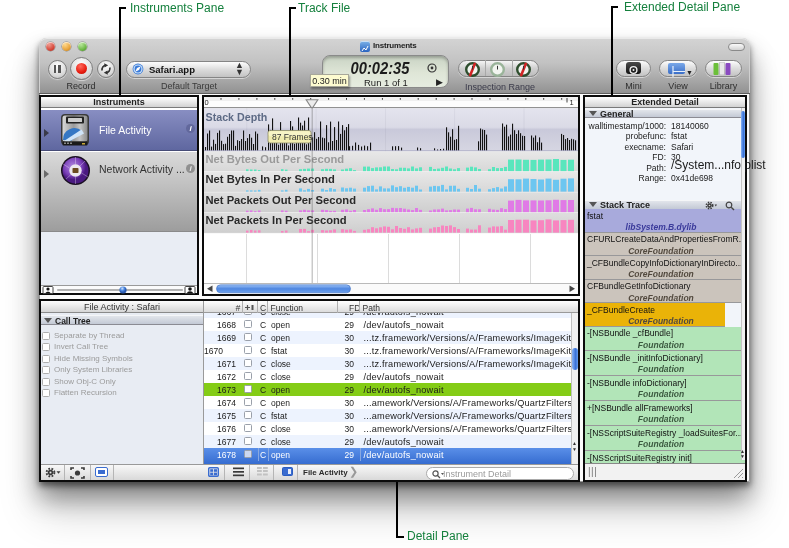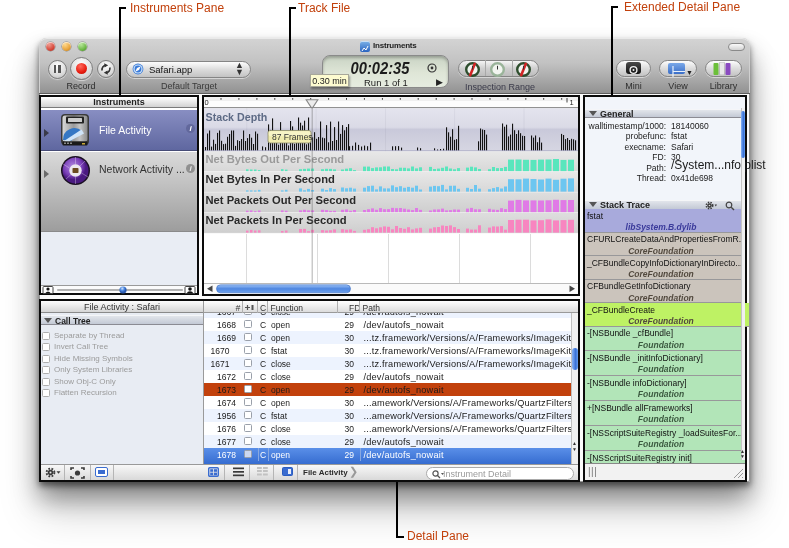--- a/index.html
+++ b/index.html
@@ -1,18 +1,18 @@
 <!DOCTYPE html>
 <html><head><meta charset="utf-8"><title>Instruments</title>
 <style>
 *{margin:0;padding:0;box-sizing:border-box}
 html,body{width:789px;height:548px;background:#fff;font-family:"Liberation Sans",sans-serif;overflow:hidden}
 #page{position:relative;width:789px;height:548px;background:#fff}
 .abs{position:absolute}
-.callout{position:absolute;font-size:12px;color:#c2410c;white-space:nowrap;z-index:60}
+.callout{position:absolute;font-size:12px;color:#15803d;white-space:nowrap;z-index:60}
 .cline{position:absolute;background:#000;z-index:55}
 #win{position:absolute;left:39px;top:38px;width:711px;height:444px;border-radius:8px 8px 2px 2px;background:#fbfbfb;
  box-shadow:0 4px 6px rgba(0,0,0,.5), 0 16px 24px rgba(0,0,0,.38), 0 30px 42px rgba(0,0,0,.18);outline:1px solid rgba(70,70,70,.55);outline-offset:-1px;}
 #toolbar{position:absolute;left:0;top:0;width:711px;height:56px;border-radius:8px 8px 0 0;
  background:linear-gradient(#d4d4d4,#c2c2c2 45%,#adadad 70%,#929292);border-bottom:1px solid #5e5e5e;
  box-shadow:inset 0 1px 0 #e9e9e9, inset 1px 0 0 #d0d0d0, inset -1px 0 0 #d0d0d0;}
 .tl{position:absolute;top:3.5px;width:9px;height:9px;border-radius:50%;box-shadow:inset 0 1px 1px rgba(255,255,255,.7), 0 0 0 0.5px rgba(0,0,0,.35)}
 .toollabel{position:absolute;font-size:9px;color:#2e2e2e;text-align:center;white-space:nowrap}
 .rbtn{position:absolute;border-radius:50%;background:radial-gradient(circle at 50% 30%,#ffffff,#d8d8d8 65%,#b5b5b5);border:1px solid #7d7d7d;box-shadow:0 1px 1px rgba(255,255,255,.5)}
 .capsule{position:absolute;border-radius:999px;background:linear-gradient(#fdfdfd,#dcdcdc 50%,#c3c3c3);border:1px solid #858585;box-shadow:0 1px 0 rgba(255,255,255,.5)}
@@ -62,21 +62,21 @@
           <polygon points="8.8,12.8 4.8,10.8 8.4,8.4" fill="#333"></polygon>
         </svg>
         <div class="toollabel" style="left:22px;top:43px;width:40px">Record</div>
         <div class="capsule" style="left:87px;top:22.5px;width:125px;height:17px"></div>
         <svg class="abs" style="left:93px;top:25px" width="12" height="12" viewBox="0 0 12 12">
           <circle cx="6" cy="6" r="5.4" fill="#3a7ad8"></circle>
           <circle cx="6" cy="6" r="4.6" fill="#cfe4f8"></circle>
           <circle cx="6" cy="6" r="3.4" fill="#3a7ad8"></circle>
           <polygon points="3.2,8.8 7,7 8.8,3.2 5,5" fill="#fff"></polygon>
         </svg>
-        <div class="abs" style="left:110px;top:26px;font-size:9.5px;font-weight:normal;color:#111">Safari.app</div>
+        <div class="abs" style="left:110px;top:26px;font-size:9.5px;font-weight:bold;color:#111">Safari.app</div>
         <div class="abs" style="left:196px;top:24px;font-size:9px;color:#333;line-height:7px">▲<br>▼</div>
         <div class="toollabel" style="left:100px;top:43px;width:100px;color:#3a3a3a">Default Target</div>
         <div class="abs" style="left:283px;top:17px;width:127px;height:33px;border-radius:8px;background:linear-gradient(#c9d3c4,#dfe6d7 55%,#e6ece0);border:1px solid #8a8a8a;box-shadow:inset 0 2px 3px rgba(0,0,0,.25)"></div>
         <div class="abs" style="left:293px;top:21.5px;width:96px;text-align:center;font-size:16px;font-weight:bold;font-style:italic;color:#1c1c1c;transform:scaleX(.92);transform-origin:center">00:02:35</div>
         <svg class="abs" style="left:388px;top:25px" width="10" height="10">
           <circle cx="5" cy="5" r="4" fill="none" stroke="#333" stroke-width="1.2"></circle>
           <circle cx="5" cy="5" r="1.4" fill="#333"></circle>
         </svg>
         <div class="abs" style="left:325px;top:39px;font-size:9.5px;color:#222">Run 1 of 1</div>
         <div class="abs" style="left:397px;top:39px;font-size:9px;color:#222">▶</div>
@@ -639,32 +639,33 @@
         <rect x="12.5" y="187.8" width="134" height="8" rx="4" fill="url(#thumbH)" stroke="#3a6cc0" stroke-width="0.6"></rect>
         <polygon points="3,191.8 8.5,188.6 8.5,195" fill="#444"></polygon>
         <polygon points="371,191.8 365.5,188.6 365.5,195" fill="#444"></polygon>
         <text x="1.5" y="23.5" font-size="10.7px" font-weight="bold" fill="#5d6a85">Stack Depth</text>
         <rect x="64" y="33.5" width="43" height="12.5" rx="2" fill="#f0ecae" stroke="#8a8a6a" stroke-width="0.8"></rect>
         <rect x="64.8" y="34.3" width="41.4" height="5" rx="1.5" fill="#f7f4c6"></rect>
         <text x="68" y="42.5" font-size="8.5" fill="#333">87 Frames</text>
       </svg>
     </div>
     <div class="pane" style="left:583px;top:95px;width:164px;height:387px;background:#f2f5fa">
+      <div class="phead" style="height:11px;line-height:11px">Extended Detail</div>
       <div class="sechead" style="top:11.5px;height:9.5px;line-height:9px;font-size:9px"><span class="tri trid" style="margin:0 3px 0 4px"></span>General</div>
       <div class="abs" style="left:-14px;top:24.0px;width:95px;text-align:right;font-size:8.5px;color:#1a1a1a;white-space:nowrap">walltimestamp/1000:</div>
       <div class="abs" style="left:86px;top:24.0px;font-size:8.5px;color:#1a1a1a;white-space:nowrap">18140060</div>
       <div class="abs" style="left:-14px;top:34.4px;width:95px;text-align:right;font-size:8.5px;color:#1a1a1a;white-space:nowrap">probefunc:</div>
       <div class="abs" style="left:86px;top:34.4px;font-size:8.5px;color:#1a1a1a;white-space:nowrap">fstat</div>
       <div class="abs" style="left:-14px;top:44.8px;width:95px;text-align:right;font-size:8.5px;color:#1a1a1a;white-space:nowrap">execname:</div>
       <div class="abs" style="left:86px;top:44.8px;font-size:8.5px;color:#1a1a1a;white-space:nowrap">Safari</div>
       <div class="abs" style="left:-14px;top:55.199999999999996px;width:95px;text-align:right;font-size:8.5px;color:#1a1a1a;white-space:nowrap">FD:</div>
       <div class="abs" style="left:86px;top:55.199999999999996px;font-size:8.5px;color:#1a1a1a;white-space:nowrap">30</div>
       <div class="abs" style="left:-14px;top:65.6px;width:95px;text-align:right;font-size:8.5px;color:#1a1a1a;white-space:nowrap">Path:</div>
       <div class="abs" style="left:86px;top:61px;font-size:12px;color:#1a1a1a;white-space:nowrap">/System...nfo.plist</div>
-      <div class="abs" style="left:-14px;top:76.0px;width:95px;text-align:right;font-size:8.5px;color:#1a1a1a;white-space:nowrap">Thread:</div>
+      <div class="abs" style="left:-14px;top:76.0px;width:95px;text-align:right;font-size:8.5px;color:#1a1a1a;white-space:nowrap">Range:</div>
       <div class="abs" style="left:86px;top:76.0px;font-size:8.5px;color:#1a1a1a;white-space:nowrap">0x41de698</div>
       <div class="sechead" style="top:103px;height:9.5px;line-height:9px;font-size:9px"><span class="tri trid" style="margin:0 3px 0 4px"></span>Stack Trace</div>
       <svg class="abs" style="left:120px;top:103.5px;z-index:5" width="12" height="9" viewBox="0 0 12 9">
         <circle cx="4.5" cy="4.5" r="2.2" fill="#3a3a3a"></circle>
         <circle cx="4.5" cy="4.5" r="3.2" fill="none" stroke="#3a3a3a" stroke-width="1.6" stroke-dasharray="1.4 1.2"></circle>
         <circle cx="4.5" cy="4.5" r="0.8" fill="#ddd"></circle>
         <path d="M9.6 3.6 L12 3.6 L10.8 5.4 Z" fill="#3a3a3a"></path>
       </svg>
       <svg class="abs" style="left:140px;top:103.5px;z-index:5" width="10" height="10">
         <circle cx="4" cy="4" r="2.8" fill="none" stroke="#444" stroke-width="1.2"></circle>
@@ -679,21 +680,21 @@
         <div style="position:absolute;left:0;top:13px;width:152px;text-align:center;font-size:8.5px;font-weight:bold;font-style:italic;color:#52493e;white-space:nowrap">CoreFoundation</div>
       </div>
       <div class="abs" style="left:0;top:159.0px;width:160px;height:23.5px;background:#cbc4bc;border-bottom:1px solid #98989a;overflow:hidden">
         <div style="position:absolute;left:2px;top:1.5px;font-size:8.5px;color:#111;white-space:nowrap">_CFBundleCopyInfoDictionaryInDirecto...</div>
         <div style="position:absolute;left:0;top:13px;width:152px;text-align:center;font-size:8.5px;font-weight:bold;font-style:italic;color:#52493e;white-space:nowrap">CoreFoundation</div>
       </div>
       <div class="abs" style="left:0;top:182.5px;width:160px;height:23.5px;background:#cbc4bc;border-bottom:1px solid #98989a;overflow:hidden">
         <div style="position:absolute;left:2px;top:1.5px;font-size:8.5px;color:#111;white-space:nowrap">CFBundleGetInfoDictionary</div>
         <div style="position:absolute;left:0;top:13px;width:152px;text-align:center;font-size:8.5px;font-weight:bold;font-style:italic;color:#52493e;white-space:nowrap">CoreFoundation</div>
       </div>
-      <div class="abs" style="left:0;top:206.0px;width:164px;height:23.5px;background:#bef264;border-bottom:1px solid #98989a;overflow:hidden">
+      <div class="abs" style="left:0;top:206.0px;width:140px;height:23.5px;background:#eab308;border-bottom:1px solid #98989a;overflow:hidden">
         <div style="position:absolute;left:2px;top:1.5px;font-size:8.5px;color:#111;white-space:nowrap">_CFBundleCreate</div>
         <div style="position:absolute;left:0;top:13px;width:152px;text-align:center;font-size:8.5px;font-weight:bold;font-style:italic;color:#52493e;white-space:nowrap">CoreFoundation</div>
       </div>
       <div class="abs" style="left:0;top:229.5px;width:160px;height:24.9px;background:#b2e5b8;border-bottom:1px solid #98989a;overflow:hidden">
         <div style="position:absolute;left:2px;top:1.5px;font-size:8.5px;color:#111;white-space:nowrap">-[NSBundle _cfBundle]</div>
         <div style="position:absolute;left:0;top:13px;width:152px;text-align:center;font-size:8.5px;font-weight:bold;font-style:italic;color:#3c5a40;white-space:nowrap">Foundation</div>
       </div>
       <div class="abs" style="left:0;top:254.4px;width:160px;height:24.9px;background:#b2e5b8;border-bottom:1px solid #98989a;overflow:hidden">
         <div style="position:absolute;left:2px;top:1.5px;font-size:8.5px;color:#111;white-space:nowrap">-[NSBundle _initInfoDictionary]</div>
         <div style="position:absolute;left:0;top:13px;width:152px;text-align:center;font-size:8.5px;font-weight:bold;font-style:italic;color:#3c5a40;white-space:nowrap">Foundation</div>
@@ -769,61 +770,61 @@
           </div>
           <div class="throw" style="top:18.0px;height:13px;background:#edf3fe;color:#1a1a1a">
             <span class="abs" style="left:0;top:2px;width:32px;text-align:right">1669</span>
             <span class="abs" style="left:40px;top:2px;width:8px;height:8px;background:#fff;border:1px solid #9aa0aa;border-radius:1.5px"></span>
             <span class="abs" style="left:56px;top:2px">C</span>
             <span class="abs" style="left:67px;top:2px">open</span>
             <span class="abs" style="left:126px;top:2px;width:24px;text-align:right">30</span>
             <span class="abs" style="left:159.5px;top:1.5px;white-space:nowrap;font-size:9.2px;letter-spacing:0.2px">...tz.framework/Versions/A/Frameworks/ImageKit.f</span>
           </div>
           <div class="throw" style="top:31.0px;height:13px;background:#fff;color:#1a1a1a">
-            <span class="abs" style="left:0;top:2px;width:32px;text-align:center">1670</span>
+            <span class="abs" style="left:0;top:2px;width:32px;text-align:left">1670</span>
             <span class="abs" style="left:40px;top:2px;width:8px;height:8px;background:#fff;border:1px solid #9aa0aa;border-radius:1.5px"></span>
             <span class="abs" style="left:56px;top:2px">C</span>
             <span class="abs" style="left:67px;top:2px">fstat</span>
             <span class="abs" style="left:126px;top:2px;width:24px;text-align:right">30</span>
             <span class="abs" style="left:159.5px;top:1.5px;white-space:nowrap;font-size:9.2px;letter-spacing:0.2px">...tz.framework/Versions/A/Frameworks/ImageKit.f</span>
           </div>
           <div class="throw" style="top:44.0px;height:13px;background:#edf3fe;color:#1a1a1a">
-            <span class="abs" style="left:0;top:2px;width:32px;text-align:center">1671</span>
+            <span class="abs" style="left:0;top:2px;width:32px;text-align:right">1671</span>
             <span class="abs" style="left:40px;top:2px;width:8px;height:8px;background:#fff;border:1px solid #9aa0aa;border-radius:1.5px"></span>
             <span class="abs" style="left:56px;top:2px">C</span>
             <span class="abs" style="left:67px;top:2px">close</span>
             <span class="abs" style="left:126px;top:2px;width:24px;text-align:right">30</span>
             <span class="abs" style="left:159.5px;top:1.5px;white-space:nowrap;font-size:9.2px;letter-spacing:0.2px">...tz.framework/Versions/A/Frameworks/ImageKit.f</span>
           </div>
           <div class="throw" style="top:57.0px;height:13px;background:#fff;color:#1a1a1a">
             <span class="abs" style="left:0;top:2px;width:32px;text-align:right">1672</span>
             <span class="abs" style="left:40px;top:2px;width:8px;height:8px;background:#fff;border:1px solid #9aa0aa;border-radius:1.5px"></span>
             <span class="abs" style="left:56px;top:2px">C</span>
             <span class="abs" style="left:67px;top:2px">close</span>
             <span class="abs" style="left:126px;top:2px;width:24px;text-align:right">29</span>
             <span class="abs" style="left:159.5px;top:1.5px;white-space:nowrap;font-size:9.2px;letter-spacing:0.2px">/dev/autofs_nowait</span>
           </div>
-          <div class="throw" style="top:70.0px;height:13px;background:#c2410c;color:#1a1a1a">
+          <div class="throw" style="top:70.0px;height:13px;background:#84cc16;color:#1a1a1a">
             <span class="abs" style="left:0;top:2px;width:32px;text-align:right">1673</span>
             <span class="abs" style="left:40px;top:2px;width:8px;height:8px;background:#fff;border:1px solid #9aa0aa;border-radius:1.5px"></span>
             <span class="abs" style="left:56px;top:2px">C</span>
             <span class="abs" style="left:67px;top:2px">open</span>
             <span class="abs" style="left:126px;top:2px;width:24px;text-align:right">29</span>
             <span class="abs" style="left:159.5px;top:1.5px;white-space:nowrap;font-size:9.2px;letter-spacing:0.2px">/dev/autofs_nowait</span>
           </div>
           <div class="throw" style="top:83.0px;height:13px;background:#fff;color:#1a1a1a">
             <span class="abs" style="left:0;top:2px;width:32px;text-align:right">1674</span>
             <span class="abs" style="left:40px;top:2px;width:8px;height:8px;background:#fff;border:1px solid #9aa0aa;border-radius:1.5px"></span>
             <span class="abs" style="left:56px;top:2px">C</span>
             <span class="abs" style="left:67px;top:2px">open</span>
             <span class="abs" style="left:126px;top:2px;width:24px;text-align:right">30</span>
             <span class="abs" style="left:159.5px;top:1.5px;white-space:nowrap;font-size:9.2px;letter-spacing:0.2px">...amework/Versions/A/Frameworks/QuartzFilters.f</span>
           </div>
           <div class="throw" style="top:96.0px;height:13px;background:#edf3fe;color:#1a1a1a">
-            <span class="abs" style="left:0;top:2px;width:32px;text-align:right">1956</span>
+            <span class="abs" style="left:0;top:2px;width:32px;text-align:right">1675</span>
             <span class="abs" style="left:40px;top:2px;width:8px;height:8px;background:#fff;border:1px solid #9aa0aa;border-radius:1.5px"></span>
             <span class="abs" style="left:56px;top:2px">C</span>
             <span class="abs" style="left:67px;top:2px">fstat</span>
             <span class="abs" style="left:126px;top:2px;width:24px;text-align:right">30</span>
             <span class="abs" style="left:159.5px;top:1.5px;white-space:nowrap;font-size:9.2px;letter-spacing:0.2px">...amework/Versions/A/Frameworks/QuartzFilters.f</span>
           </div>
           <div class="throw" style="top:109.0px;height:13px;background:#fff;color:#1a1a1a">
             <span class="abs" style="left:0;top:2px;width:32px;text-align:right">1676</span>
             <span class="abs" style="left:40px;top:2px;width:8px;height:8px;background:#fff;border:1px solid #9aa0aa;border-radius:1.5px"></span>
             <span class="abs" style="left:56px;top:2px">C</span>

